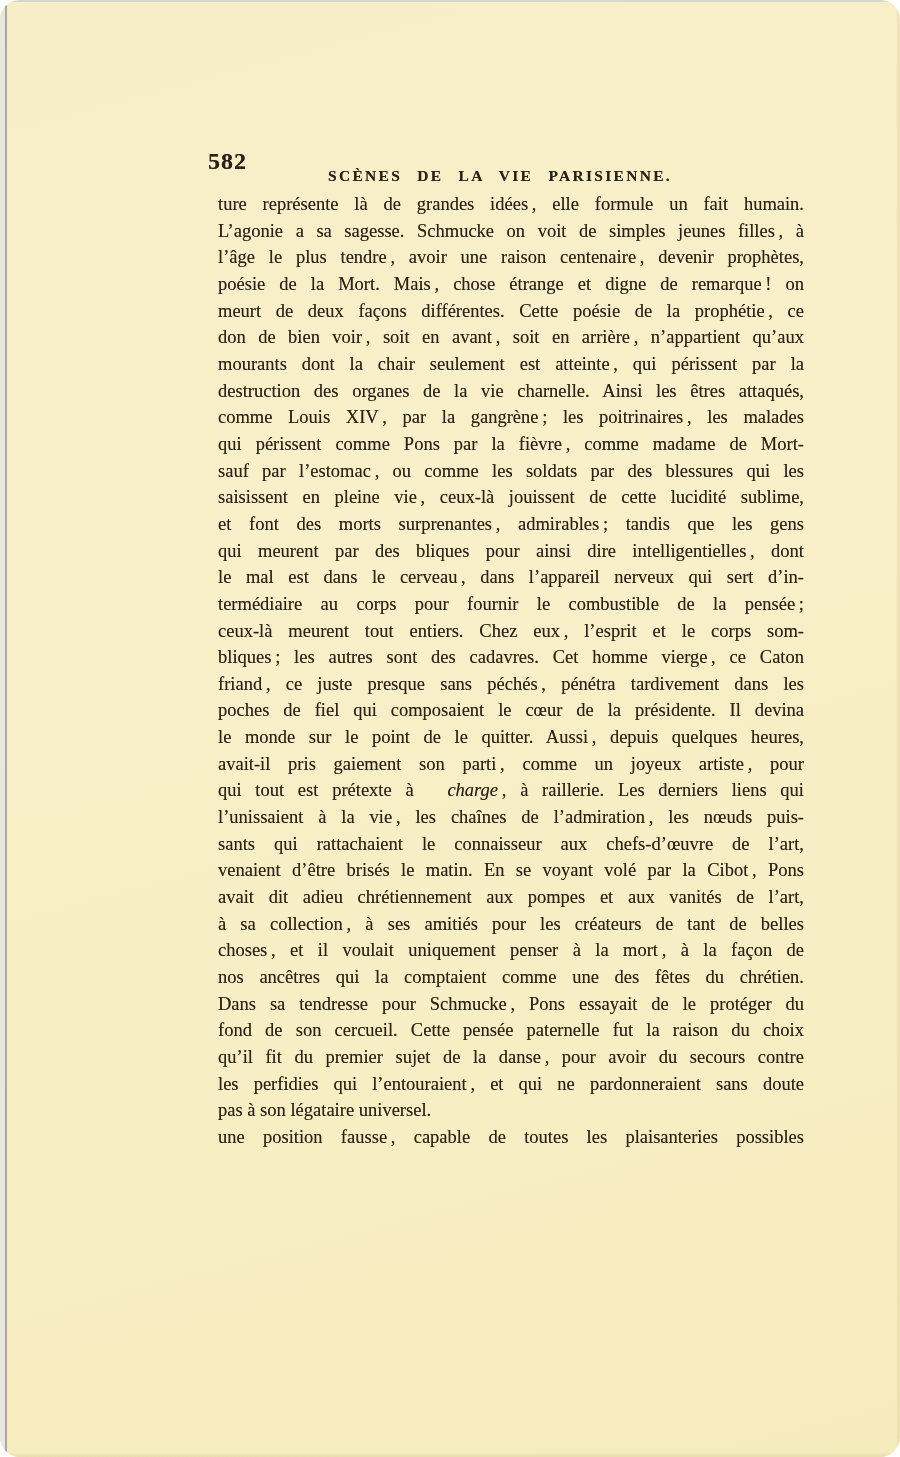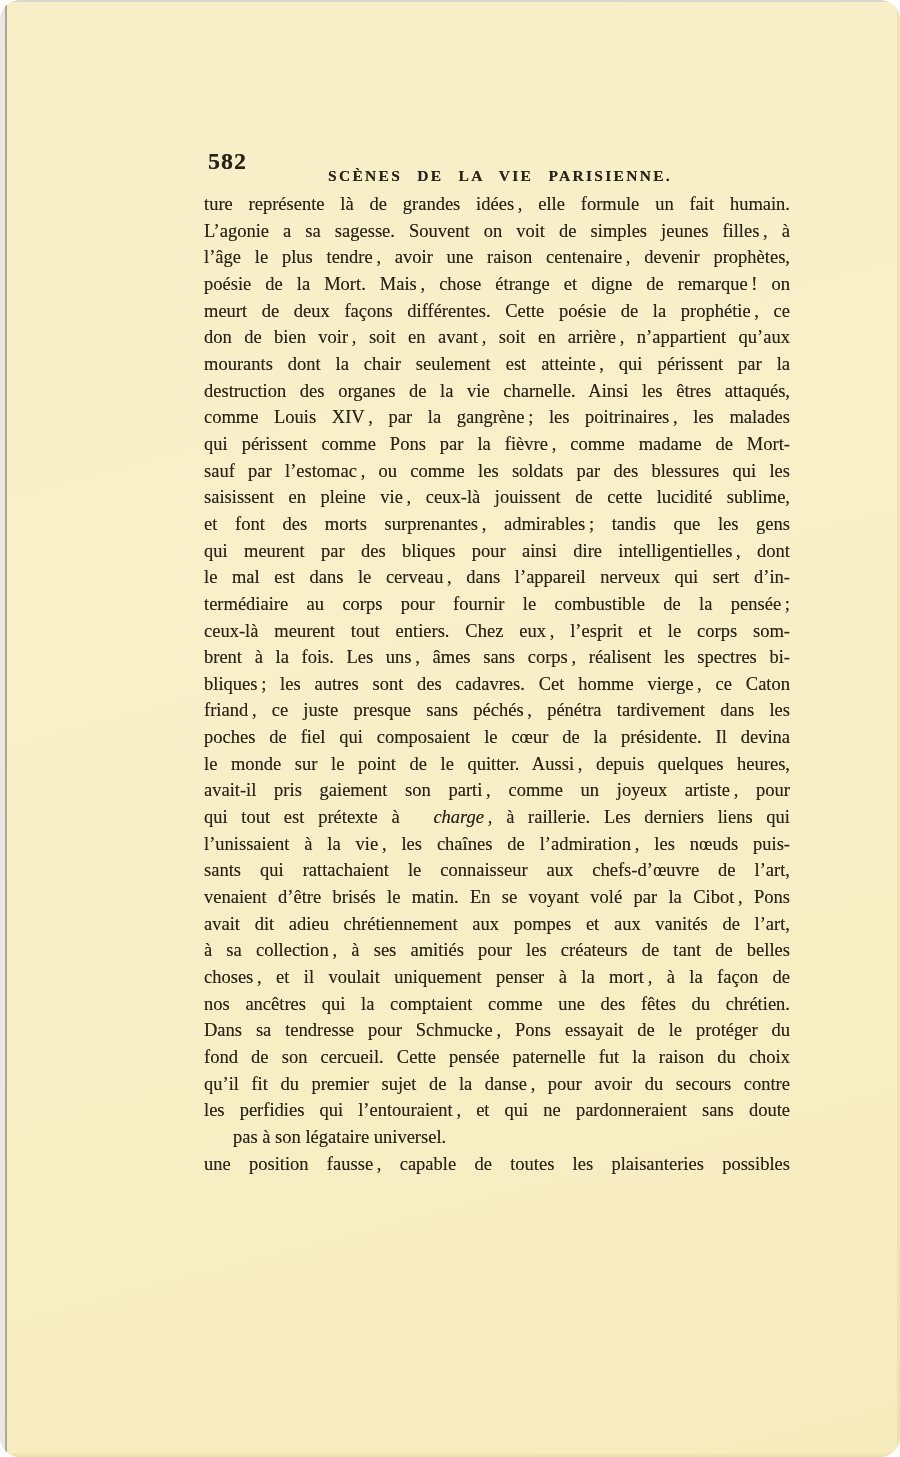--- a/index.html
+++ b/index.html
@@ -52,65 +52,64 @@
     font-size: 15.5px;
     font-weight: bold;
     letter-spacing: 2.3px;
     word-spacing: 9px;
     text-shadow: 0 0 0.4px rgba(42,34,23,.55);
     margin-top: 10px;
   }
 
   .body-text {
     position: absolute;
-    left: 204px; top: 191px; width: 586px;
+    left: 218px; top: 191px; width: 586px;
     font-size: 18.5px;
     line-height: 26.65px;
     text-shadow: 0 0 0.4px rgba(42,34,23,.5);
   }
   .line {
     text-align: justify;
     text-align-last: justify;
   }
-  .line.end { text-align-last: left; margin-left: 29px; }
+  .line.end { text-align-last: left; }
   .line.indent { text-indent: 24px; }
   .line em { font-style: italic; margin-left: 20px; }
 </style>
 </head>
 <body>
 
 <div class="scan">
   <div class="edge-left"></div>
   <div class="edge-top"></div>
   <div class="edge-bottom"></div>
   <div class="edge-right"></div>
 
   <div class="page-number">582</div>
 
   <div class="running-title">SCÈNES DE LA VIE PARISIENNE.</div>
 
   <div class="body-text">
       <div class="line">ture représente là de grandes idées , elle formule un fait humain.</div>
-      <div class="line">L’agonie a sa sagesse. Souvent on voit de simples jeunes filles , à</div>
+      <div class="line">L’agonie a sa sagesse. Schmucke on voit de simples jeunes filles , à</div>
       <div class="line">l’âge le plus tendre , avoir une raison centenaire , devenir prophètes,</div>
       <div class="line">poésie de la Mort. Mais , chose étrange et digne de remarque ! on</div>
       <div class="line">meurt de deux façons différentes. Cette poésie de la prophétie , ce</div>
       <div class="line">don de bien voir , soit en avant , soit en arrière , n’appartient qu’aux</div>
       <div class="line">mourants dont la chair seulement est atteinte , qui périssent par la</div>
       <div class="line">destruction des organes de la vie charnelle. Ainsi les êtres attaqués,</div>
       <div class="line">comme Louis XIV , par la gangrène ; les poitrinaires , les malades</div>
       <div class="line">qui périssent comme Pons par la fièvre , comme madame de Mort-</div>
       <div class="line">sauf par l’estomac , ou comme les soldats par des blessures qui les</div>
       <div class="line">saisissent en pleine vie , ceux-là jouissent de cette lucidité sublime,</div>
       <div class="line">et font des morts surprenantes , admirables ; tandis que les gens</div>
       <div class="line">qui meurent par des bliques pour ainsi dire intelligentielles , dont</div>
       <div class="line">le mal est dans le cerveau , dans l’appareil nerveux qui sert d’in-</div>
       <div class="line">termédiaire au corps pour fournir le combustible de la pensée ;</div>
       <div class="line">ceux-là meurent tout entiers. Chez eux , l’esprit et le corps som-</div>
-      <div class="line">brent à la fois. Les uns , âmes sans corps , réalisent les spectres bi-</div>
       <div class="line">bliques ; les autres sont des cadavres. Cet homme vierge , ce Caton</div>
       <div class="line">friand , ce juste presque sans péchés , pénétra tardivement dans les</div>
       <div class="line">poches de fiel qui composaient le cœur de la présidente. Il devina</div>
       <div class="line">le monde sur le point de le quitter. Aussi , depuis quelques heures,</div>
       <div class="line">avait-il pris gaiement son parti , comme un joyeux artiste , pour</div>
       <div class="line">qui tout est prétexte à <em>charge</em> , à raillerie. Les derniers liens qui</div>
       <div class="line">l’unissaient à la vie , les chaînes de l’admiration , les nœuds puis-</div>
       <div class="line">sants qui rattachaient le connaisseur aux chefs-d’œuvre de l’art,</div>
       <div class="line">venaient d’être brisés le matin. En se voyant volé par la Cibot , Pons</div>
       <div class="line">avait dit adieu chrétiennement aux pompes et aux vanités de l’art,</div>

